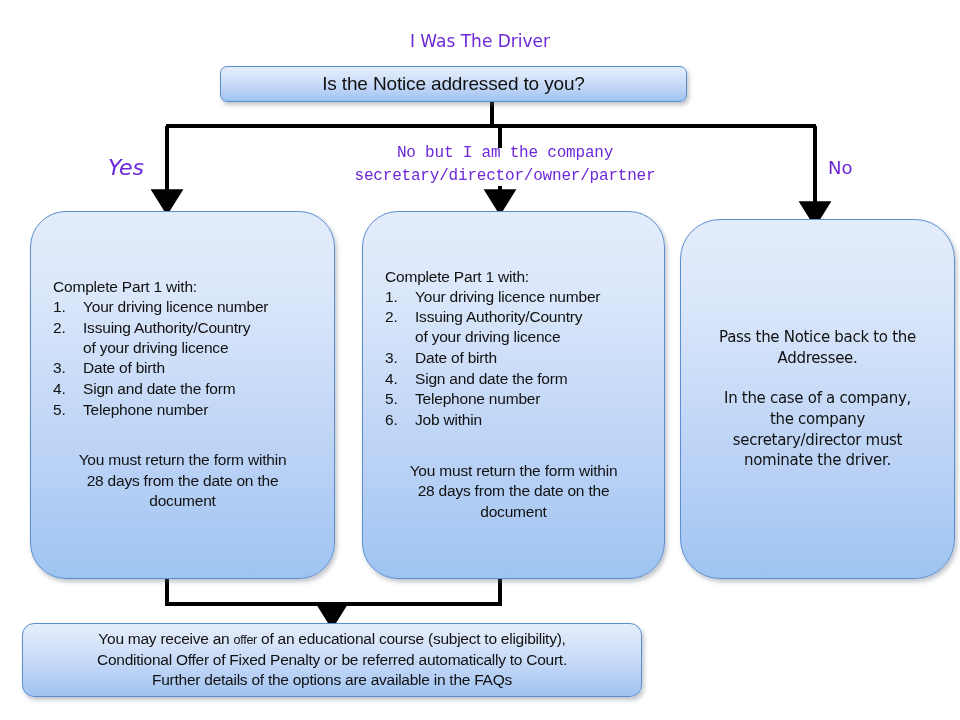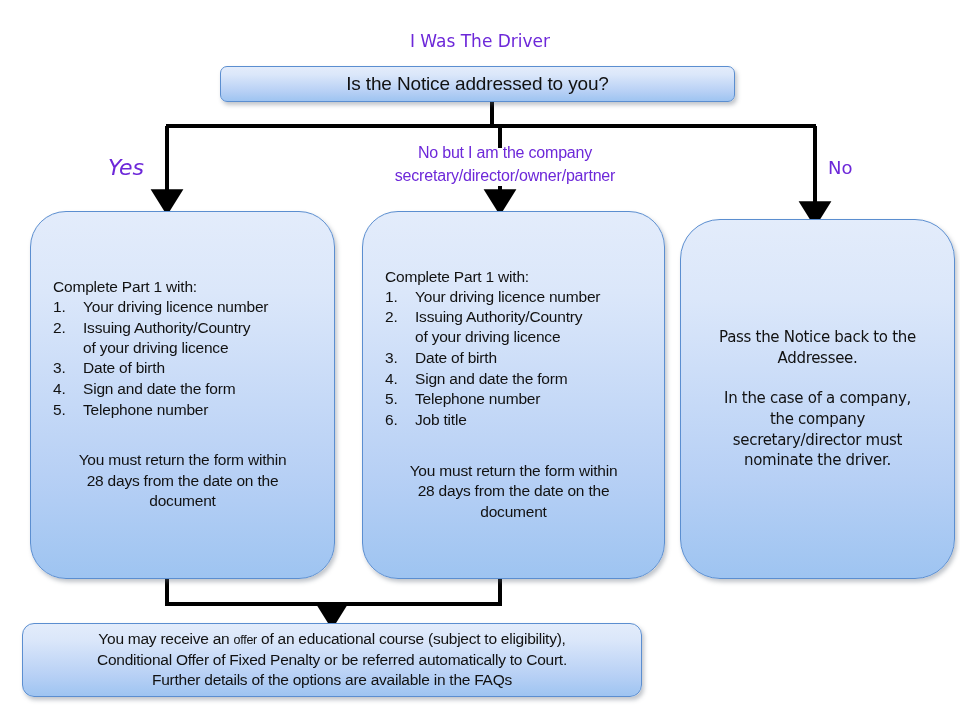--- a/index.html
+++ b/index.html
@@ -32,21 +32,21 @@
     box-shadow: 2px 3px 4px rgba(90,100,115,0.38);
     display: flex;
     flex-direction: column;
     justify-content: center;
   }
 
   
   #decision-box {
     left: 220px;
     top: 66px;
-    width: 515px;
+    width: 467px;
     height: 36px;
     border-radius: 7px;
     justify-content: center;
     align-items: center;
   }
   #decision-box .bt {
     font-family: "Liberation Sans", sans-serif;
     font-size: 19px;
     letter-spacing: -0.15px;
     white-space: nowrap;
@@ -149,21 +149,21 @@
     text-align: center;
     font-size: 17px;
     font-family: "DejaVu Sans", sans-serif;
     letter-spacing: 0px;
   }
   #label-yes { left: 108px; top: 155px; font-size: 22px; font-style: italic; }
   #label-no  { left: 828px; top: 157px; font-size: 18px; }
   #label-mid {
     left: 330px; top: 142px; width: 350px;
     text-align: center;
-    font-family: Liberation Sans, sans-serif;
+    font-family: Liberation Mono, monospace;
     font-size: 16px;
     line-height: 1.42;
     letter-spacing: -0.2px;
   }
 
   
   #wires {
     position: absolute;
     left: 0; top: 0;
     width: 960px; height: 720px;
@@ -261,21 +261,21 @@
         <li>
           <span class="num">4.</span>
           <span class="txt"><span>Sign and date the form</span></span>
         </li>
         <li>
           <span class="num">5.</span>
           <span class="txt"><span>Telephone number</span></span>
         </li>
         <li>
           <span class="num">6.</span>
-          <span class="txt"><span>Job title</span></span>
+          <span class="txt"><span>Job within</span></span>
         </li>
       </ol>
       <div class="gap-sm"></div>
       <div class="gap-md"></div>
       <p class="note">You must return the form within<br>28 days from the date on the<br>document</p>
     </div>
   </div>
 
   <div class="box" id="bottom-box">
     <p class="bottom-text">

